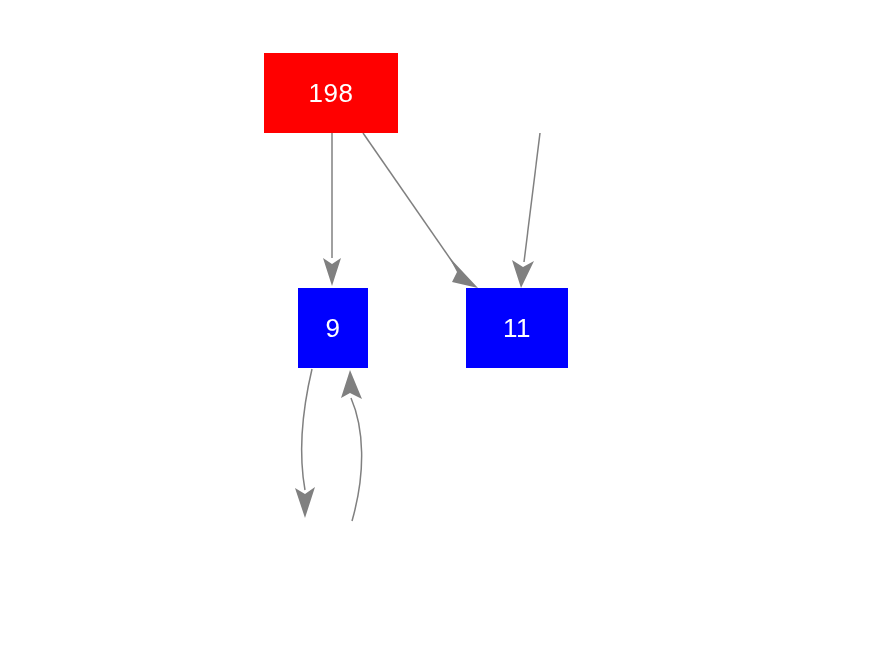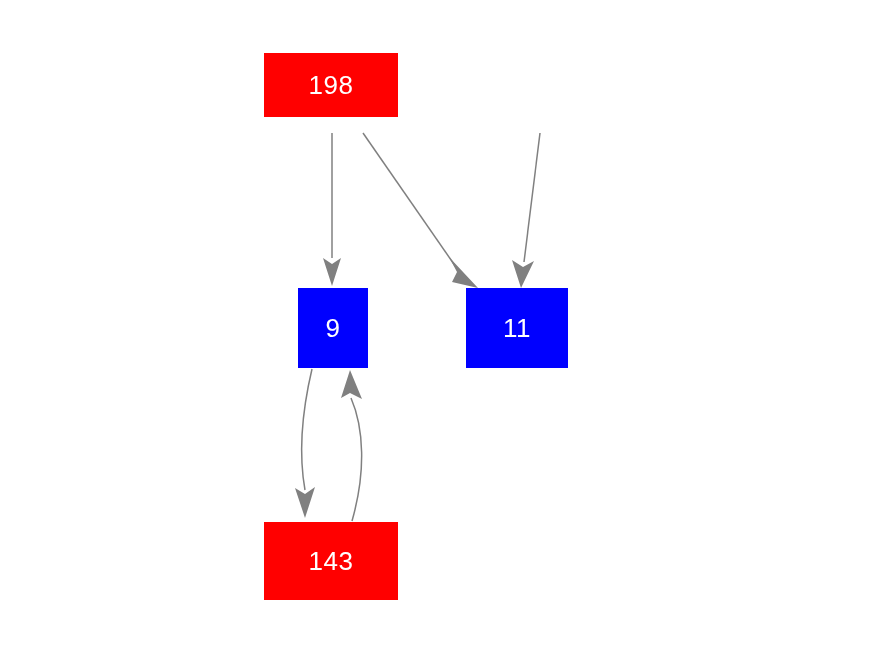--- a/index.html
+++ b/index.html
@@ -75,30 +75,27 @@
       <path d="M 312 369 C 300 420 300 462 305 490" stroke="#808080" stroke-width="1.5" fill="none"></path>
       <path d="M 295 488 L 305 518 L 315 487 L 305 494 Z" fill="#808080"></path>
     </g>
 
     <g>
       <path d="M 352 521 C 366 472 364 428 351 398" stroke="#808080" stroke-width="1.5" fill="none"></path>
       <path d="M 341 398 L 350 370 L 362 399 L 350 393 Z" fill="#808080"></path>
     </g>
   </svg>
 
-  <div class="graph-node" style="left:264px; top:53px; width:134px; height:64px; background:#ff0000;">
+  <div class="graph-node" style="left:264px; top:53px; width:134px; height:80px; background:#ff0000;">
     <span class="node-label">198</span>
   </div>
 
 
   <div class="graph-node" style="left:298px; top:288px; width:70px; height:80px; background:#0000ff;">
     <span class="node-label">9</span>
   </div>
 
   <div class="graph-node" style="left:466px; top:288px; width:102px; height:80px; background:#0000ff;align-items:center;">
     <span class="node-label">11</span>
   </div>
 
-  <div class="graph-node" style="left:264px; top:522px; width:134px; height:78px; background:#ff0000;">
-    <span class="node-label">143</span>
-  </div>
 
 </div>
 
 </body></html>

